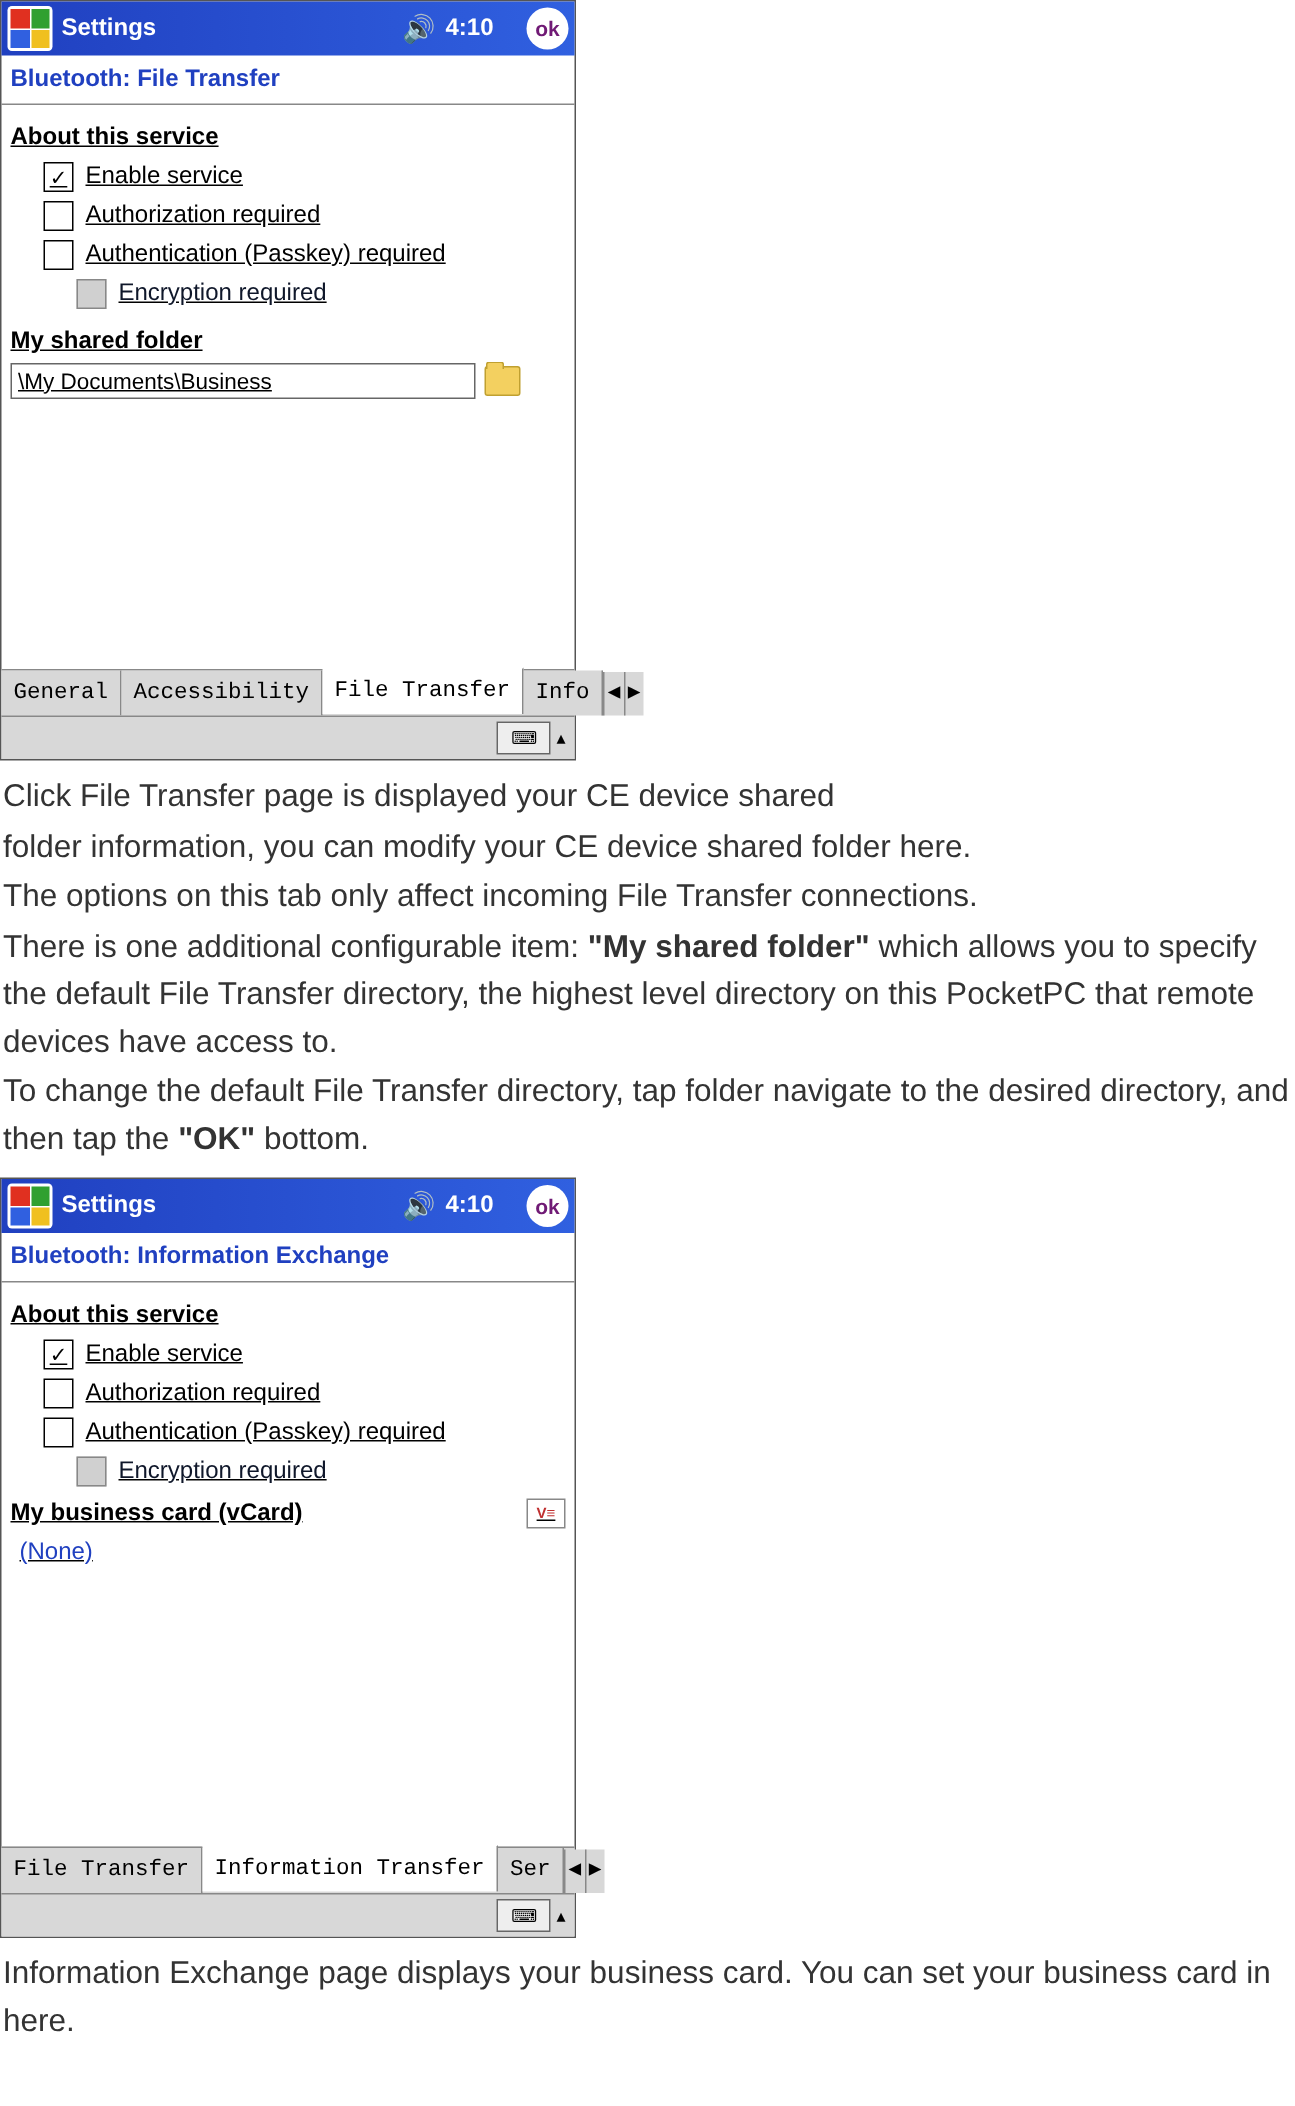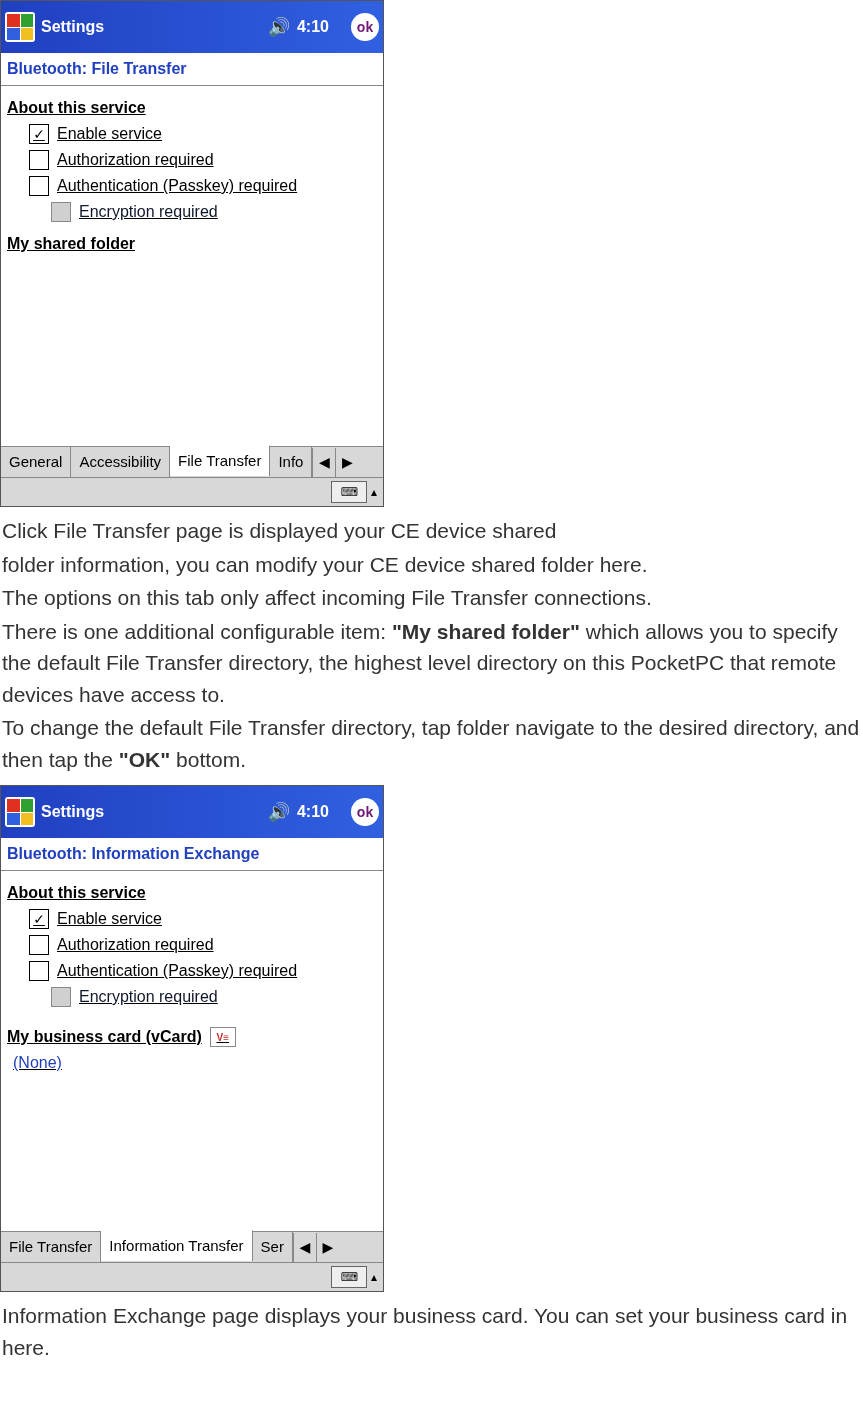--- a/index.html
+++ b/index.html
@@ -19,21 +19,21 @@
     border: 1px solid #555;
     background: #fff;
     margin: 0 0 8px 0;
     display: flex;
     flex-direction: column;
     font-family: Tahoma, sans-serif;
     font-size: 16px;
     color: #000;
   }
   .ppc .titlebar {
-    height: 52px;
+    height: 36px;
     background: linear-gradient(to right, #2040c0, #3060e0);
     color: #fff;
     display: flex;
     align-items: center;
     padding: 0 4px;
     gap: 6px;
     font-weight: bold;
   }
   .ppc .start-flag {
     width: 26px; height: 26px;
@@ -113,28 +113,29 @@
     border-radius: 2px 2px 0 0;
   }
   .ppc .vcard-icon {
     width: 24px; height: 18px;
     border: 1px solid #888;
     background: #fff;
     display: inline-flex; align-items:center; justify-content:center;
     font-size: 10px; color:#c03030; font-weight:bold;
     vertical-align: middle;
   }
-  .ppc .vcard-row { display:flex; align-items:center; gap:8px; margin-top:16px; font-weight:bold; }
+  .ppc .vcard-row { display:flex; align-items:center; gap:8px; margin-top:4px; font-weight:bold;justify-content:space-between; }
   .ppc .none-link { color:#2040c0; margin-left:6px; margin-top:2px; }
   .ppc .tabs {
     display: flex;
     align-items: flex-end;
     height: 30px;
     border-top: 1px solid #888;
     background: #d8d8d8;
+    font-family: Liberation Mono, monospace;
   }
   .ppc .tab {
     padding: 4px 8px;
     background: #d8d8d8;
     border-right: 1px solid #888;
     font-size: 15px;
     white-space: nowrap;
   }
   .ppc .tab.active {
     background: #fff;
@@ -196,20 +197,24 @@
     <div class="chk-row">
       <span class="chk"></span>
       <span class="chk-label">Authentication (Passkey) required</span>
     </div>
     <div class="chk-row indent2">
       <span class="chk disabled"></span>
       <span class="chk-label disabled">Encryption required</span>
     </div>
 
     <div class="section-head">My shared folder</div>
+    <div class="folder-row">
+      <input class="path-input" value="\My Documents\Business" style="">
+      <span class="folder-icon"></span>
+    </div>
   </div>
   <div class="tabs">
     <div class="tab">General</div>
     <div class="tab">Accessibility</div>
     <div class="tab active">File Transfer</div>
     <div class="tab">Info</div>
     <div class="tab-arrow">◀</div>
     <div class="tab-arrow">▶</div>
   </div>
   <div class="bottombar">

